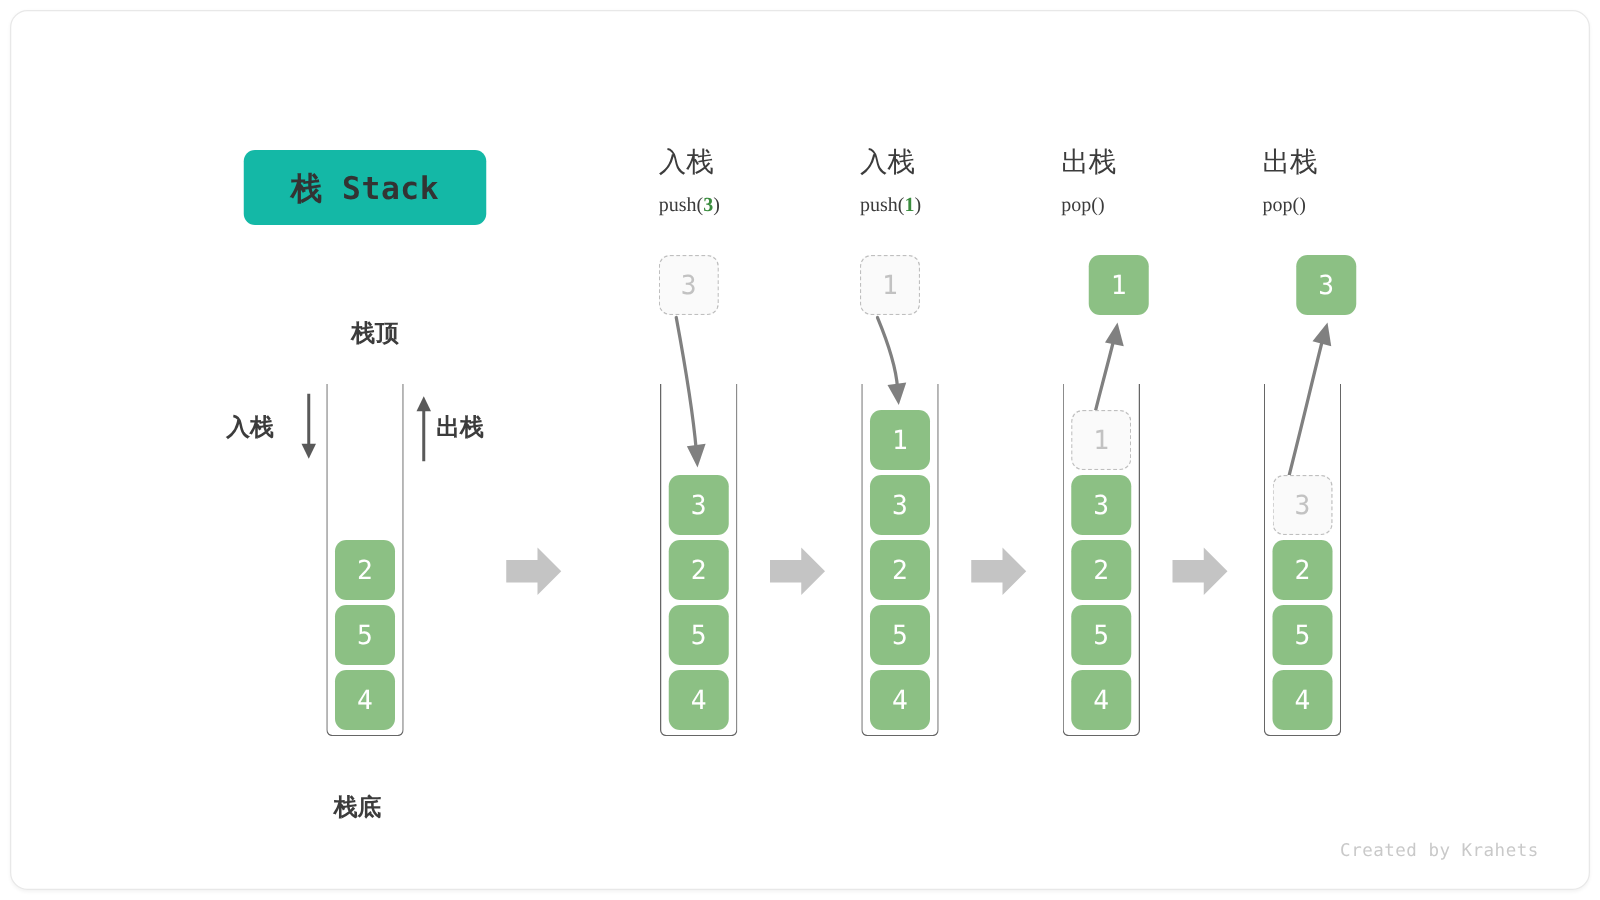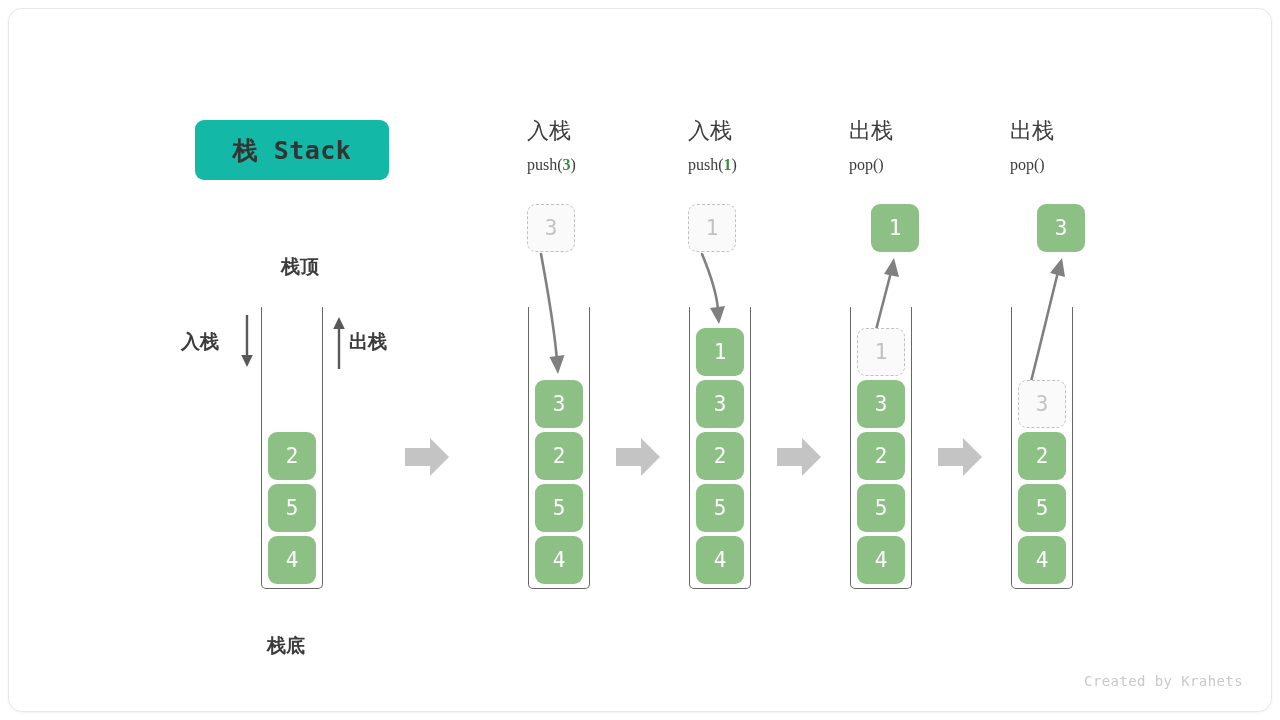--- a/index.html
+++ b/index.html
@@ -77,21 +77,21 @@
     background: #fafafa;
     border: 1.6px dashed #bfbfbf;
     color: #c2c2c2;
   }
 
   
   .block-arrow { width: 44px; height: 40px; }
 
   
   #footer {
-    right: 28px; bottom: 22px;
+    right: 40px; bottom: 22px;
     font-family: "DejaVu Sans Mono", "Liberation Mono", monospace;
     font-size: 14px; color: #c9c9c9; letter-spacing: 0.4px;
   }
 
   svg { display: block; overflow: visible; }
 </style>
 </head>
 <body>
 
 <div id="card">

